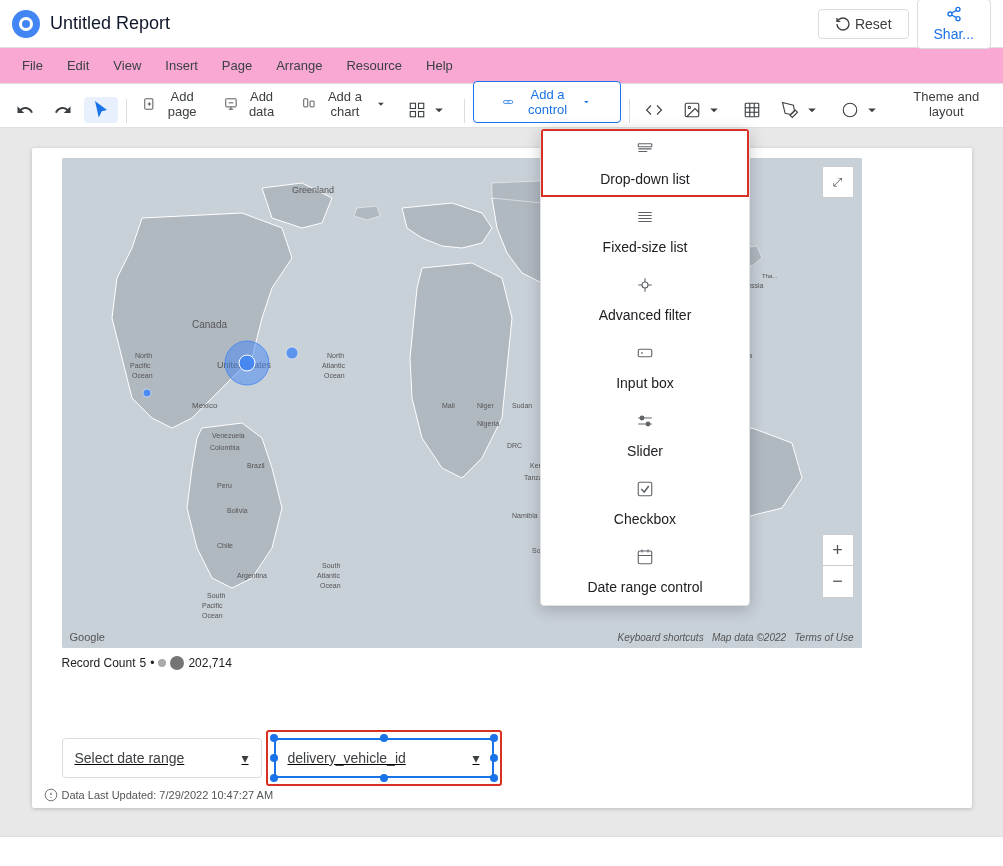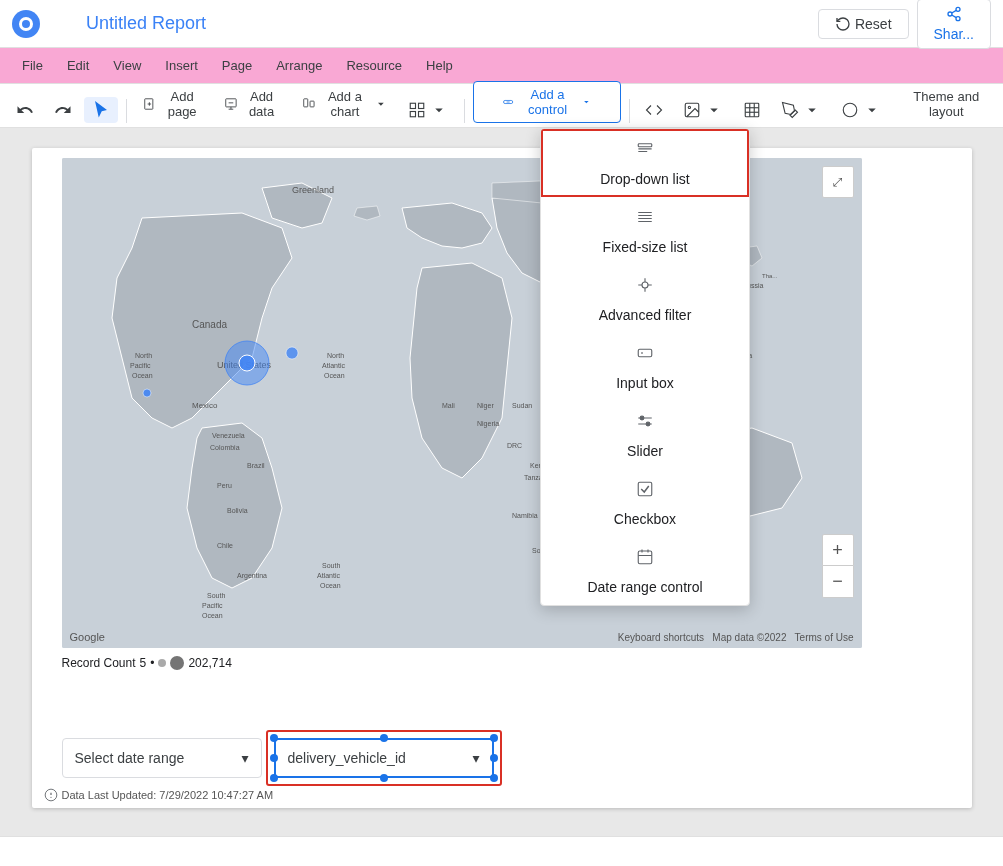--- a/index.html
+++ b/index.html
@@ -22,24 +22,23 @@
       display: flex; align-items: center; justify-content: center;
       flex-shrink: 0;
     }
     .app-logo-inner {
       width: 14px; height: 14px;
       border: 3px solid #fff;
       border-radius: 50%;
     }
     .app-title {
       font-size: 18px;
-      color: #3b82f6;
+      color: #0f172a;
       flex: 1;
       font-weight: 400;
-      margin-left: 36px;
     }
     .top-bar-actions {
       display: flex;
       align-items: center;
       gap: 8px;
     }
     .btn-reset {
       display: flex; align-items: flex-end; gap: 4px;
       padding: 6px 16px;
       border: 1px solid #dadce0;
@@ -198,38 +197,39 @@
       position: absolute;
       bottom: 5px; left: 8px;
       font-size: 11px;
       color: #555;
     }
     .map-attribution {
       position: absolute;
       bottom: 5px; right: 8px;
       font-size: 10px;
       color: #555;
+      font-style: italic;
     }
 
     
     .record-count {
       position: absolute;
       top: 508px; left: 30px;
       font-size: 12px;
       color: #202124;
       display: flex; align-items: center; gap: 4px;
     }
     .dot-small { width: 8px; height: 8px; border-radius: 50%; background: #aaa; }
     .dot-large { width: 14px; height: 14px; border-radius: 50%; background: #757575; }
 
     
     .controls-row {
       position: absolute;
       bottom: 30px; left: 30px;
-      display: flex; align-items: center; gap: 12px;
+      display: flex; align-items: center; gap: 12px; text-decoration: underline;
     }
     .date-select {
       width: 200px; height: 40px;
       border: 1px solid #dadce0;
       border-radius: 4px;
       background: #fff;
       display: flex; align-items: center; justify-content: space-between;
       padding: 0 12px;
       font-size: 14px;
       color: #3c4043;

